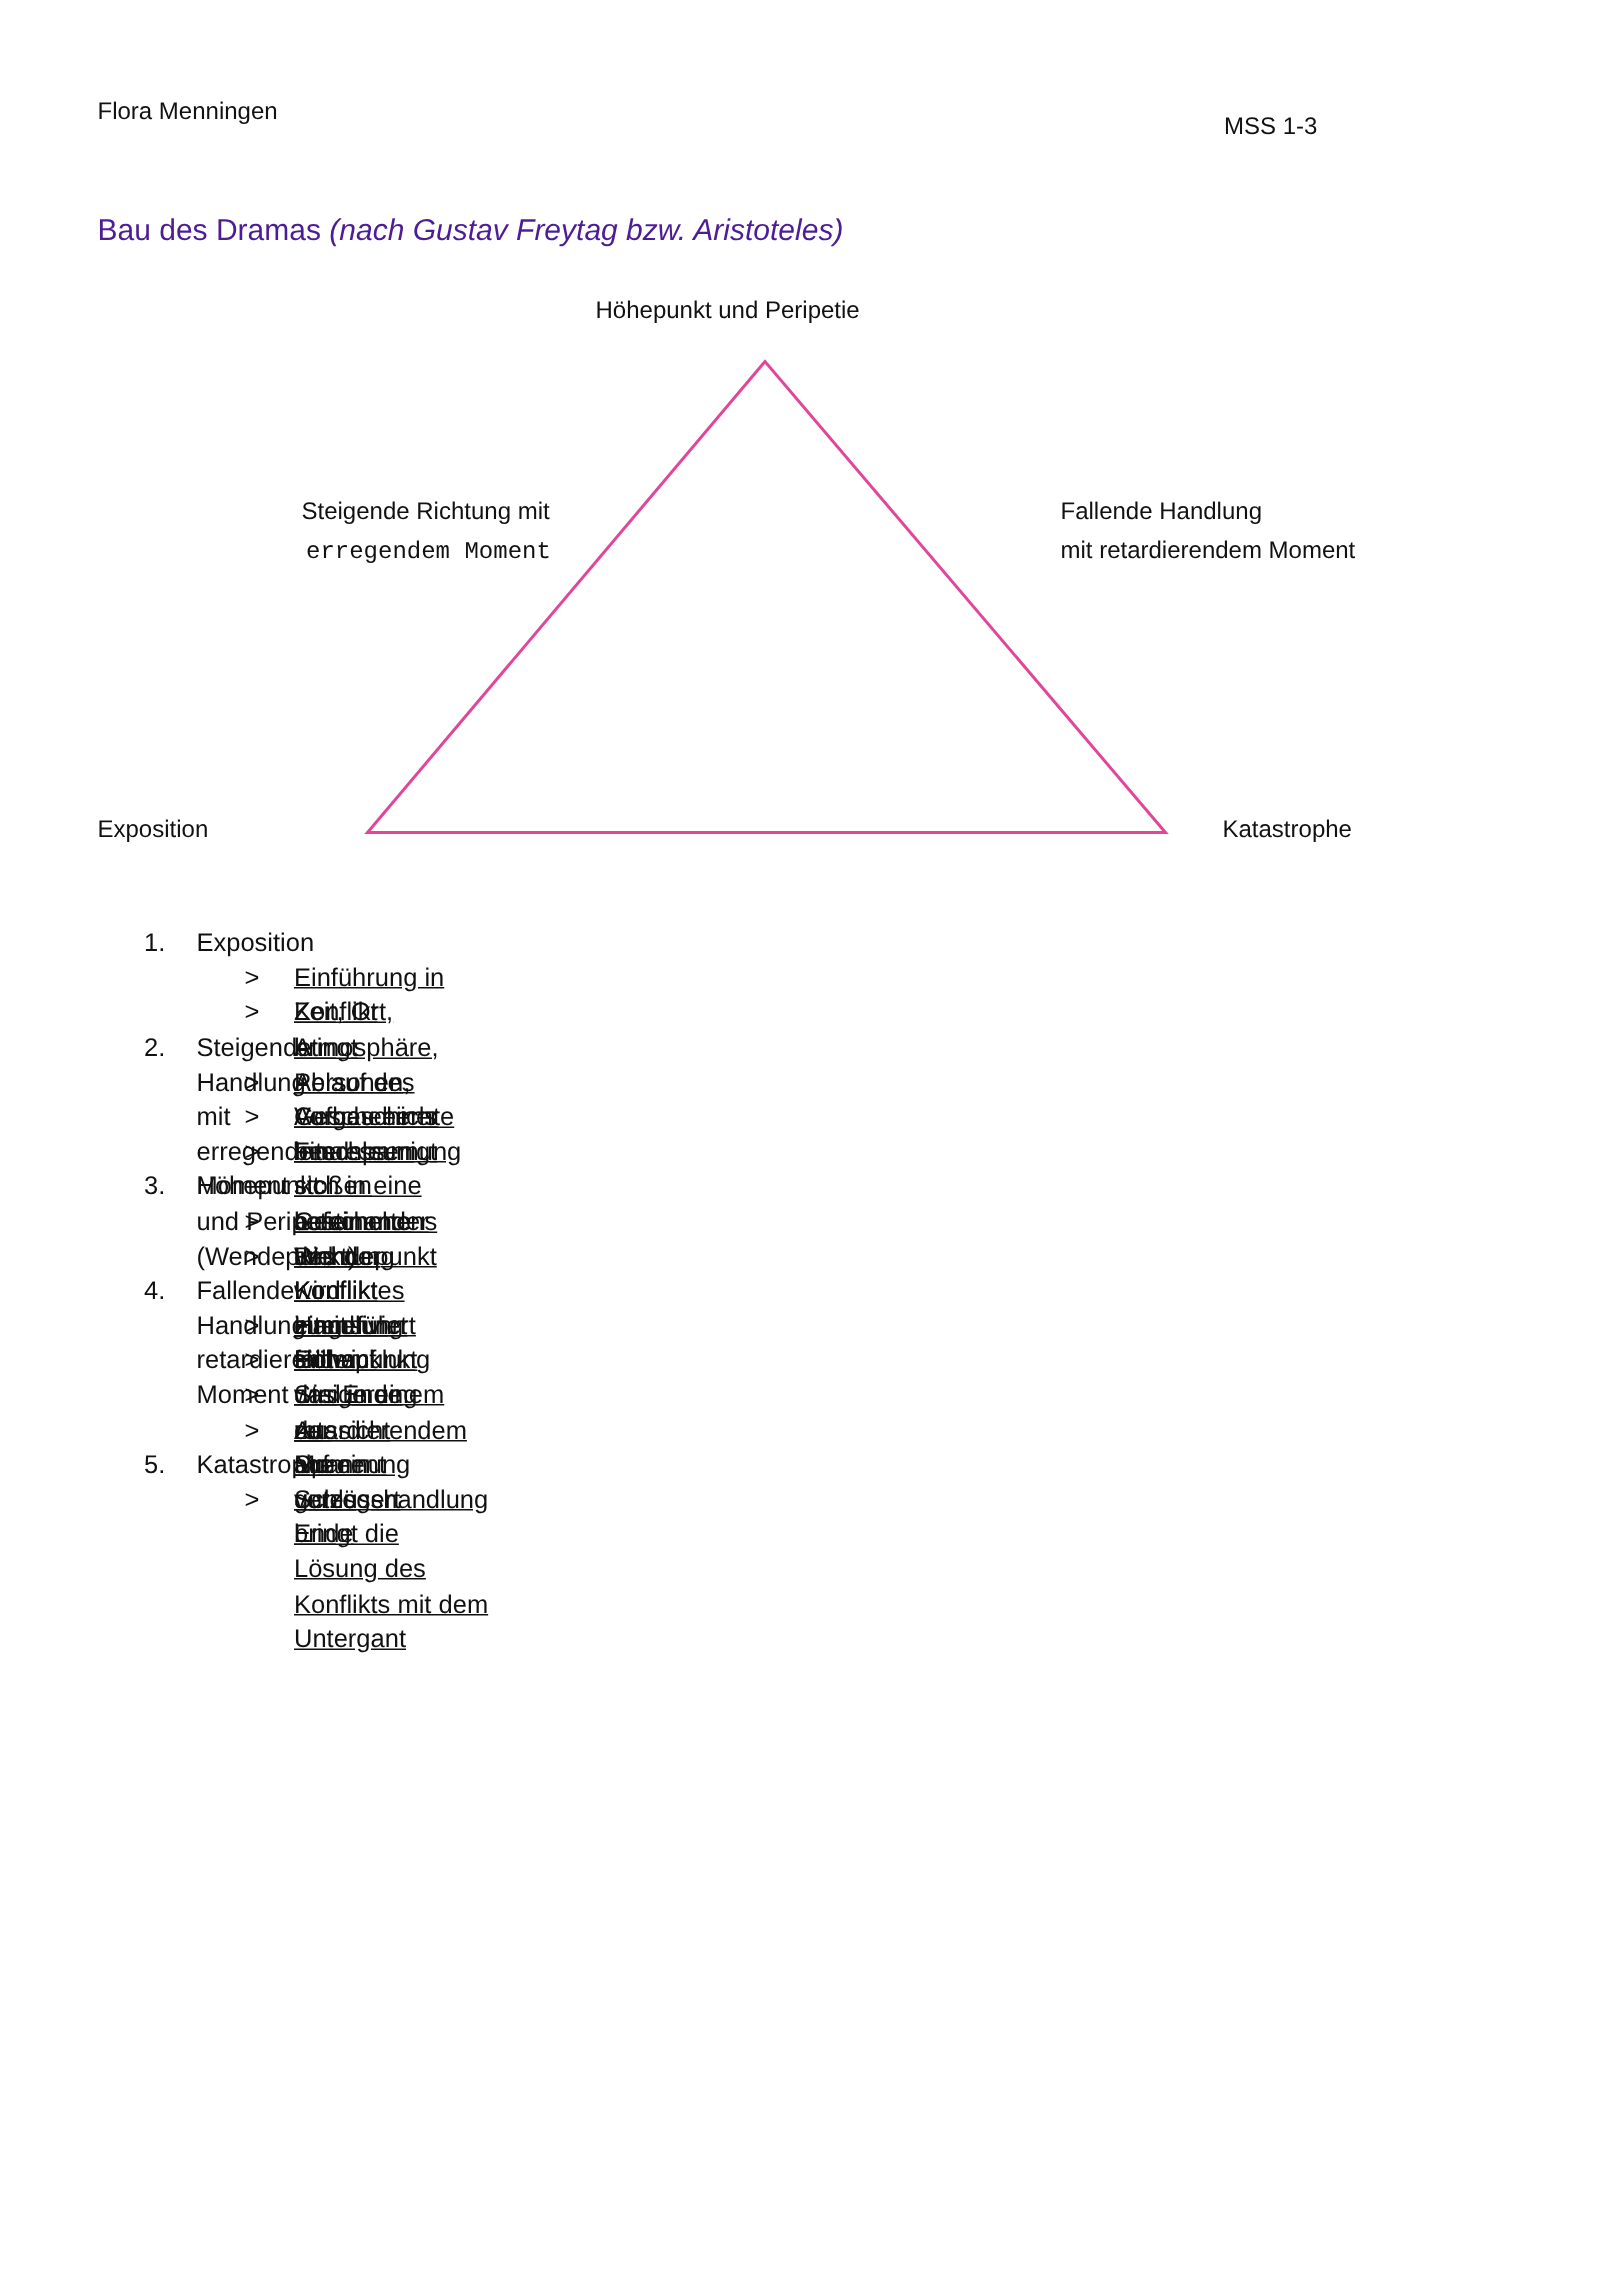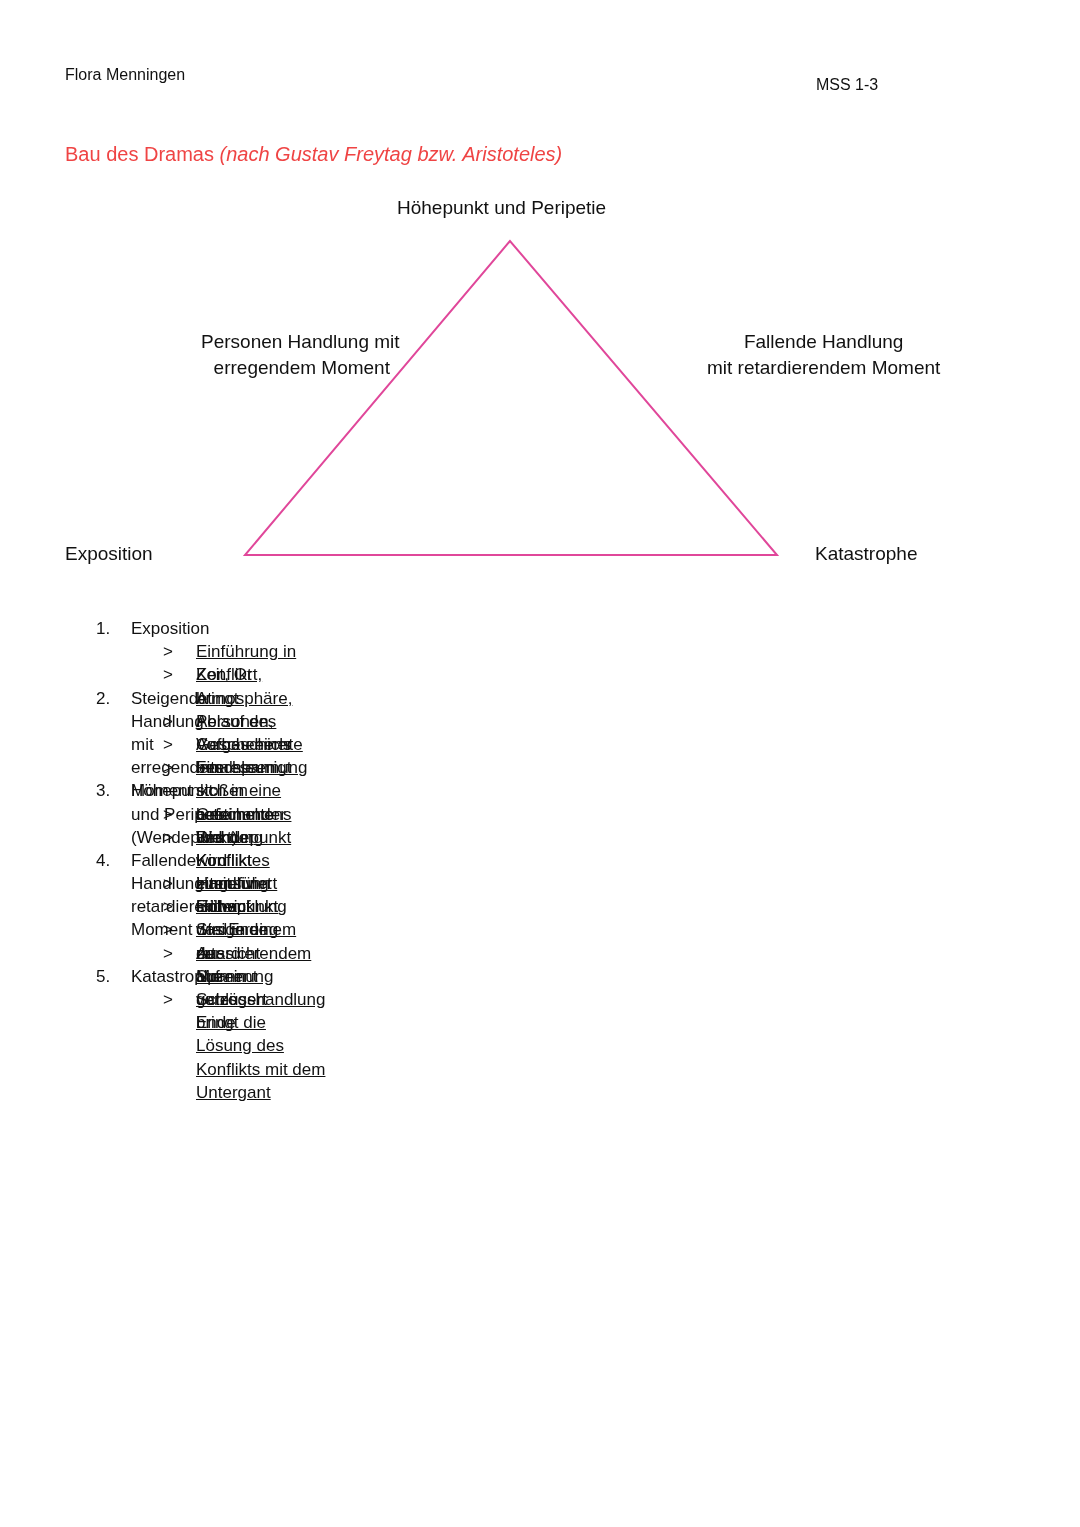--- a/index.html
+++ b/index.html
@@ -2,23 +2,23 @@
 <html><head>
 <meta charset="utf-8">
 <style>
   html, body { margin: 0; padding: 0; background: #ffffff; }
   body {
     width: 1080px; height: 1527px; position: relative; overflow: hidden;
     font-family: "Liberation Sans", "DejaVu Sans", sans-serif; color: #111111;
   }
   .abs { position: absolute; white-space: nowrap; }
   .hdr { font-size: 16px; }
-  .title { font-size: 20px; color: #ef4444; }
+  .title { font-size: 20px; color: #4c1d95; }
   .title i { font-style: italic; }
-  .lbl { font-size: 19px; line-height: 26px; text-align: center; }
+  .lbl { font-size: 16px; line-height: 26px; }
   svg.tri { position: absolute; left: 0; top: 0; }
   .list { position: absolute; left: 96px; top: 617px; font-size: 17px; }
   .row { height: 23.2px; line-height: 23.2px; position: relative; }
   .num { position: absolute; left: 0; }
   .main-text { position: absolute; left: 35px; }
   .arrow { position: absolute; left: 67px; }
   .sub-text { position: absolute; left: 100px; text-decoration: underline; }
 </style>
 </head>
 <body>
@@ -31,22 +31,22 @@
   <i>(nach Gustav Freytag bzw. Aristoteles)</i>
 </div>
 
 <svg class="tri" width="1080" height="600">
   <polygon points="510,241 245,555 777,555" fill="none" stroke="#e0479a" stroke-width="2"></polygon>
 </svg>
 
 <div class="abs lbl" style="left:397px; top:195px;">Höhepunkt und Peripetie</div>
 
 <div class="abs lbl" style="left:201px; top:329px;">
-  <div>Personen Handlung mit</div>
-  <div style="padding-left:3px;">erregendem Moment</div>
+  <div>Steigende Richtung mit</div>
+  <div style="padding-left:3px;font-family:Liberation Mono, monospace;">erregendem Moment</div>
 </div>
 
 <div class="abs lbl" style="left:671px; top:329px;margin-left:36px;">
   <div>Fallende Handlung</div>
   <div>mit retardierendem Moment</div>
 </div>
 
 <div class="abs lbl" style="left:65px; top:541px;">Exposition</div>
 <div class="abs lbl" style="left:815px; top:541px;">Katastrophe</div>
 

